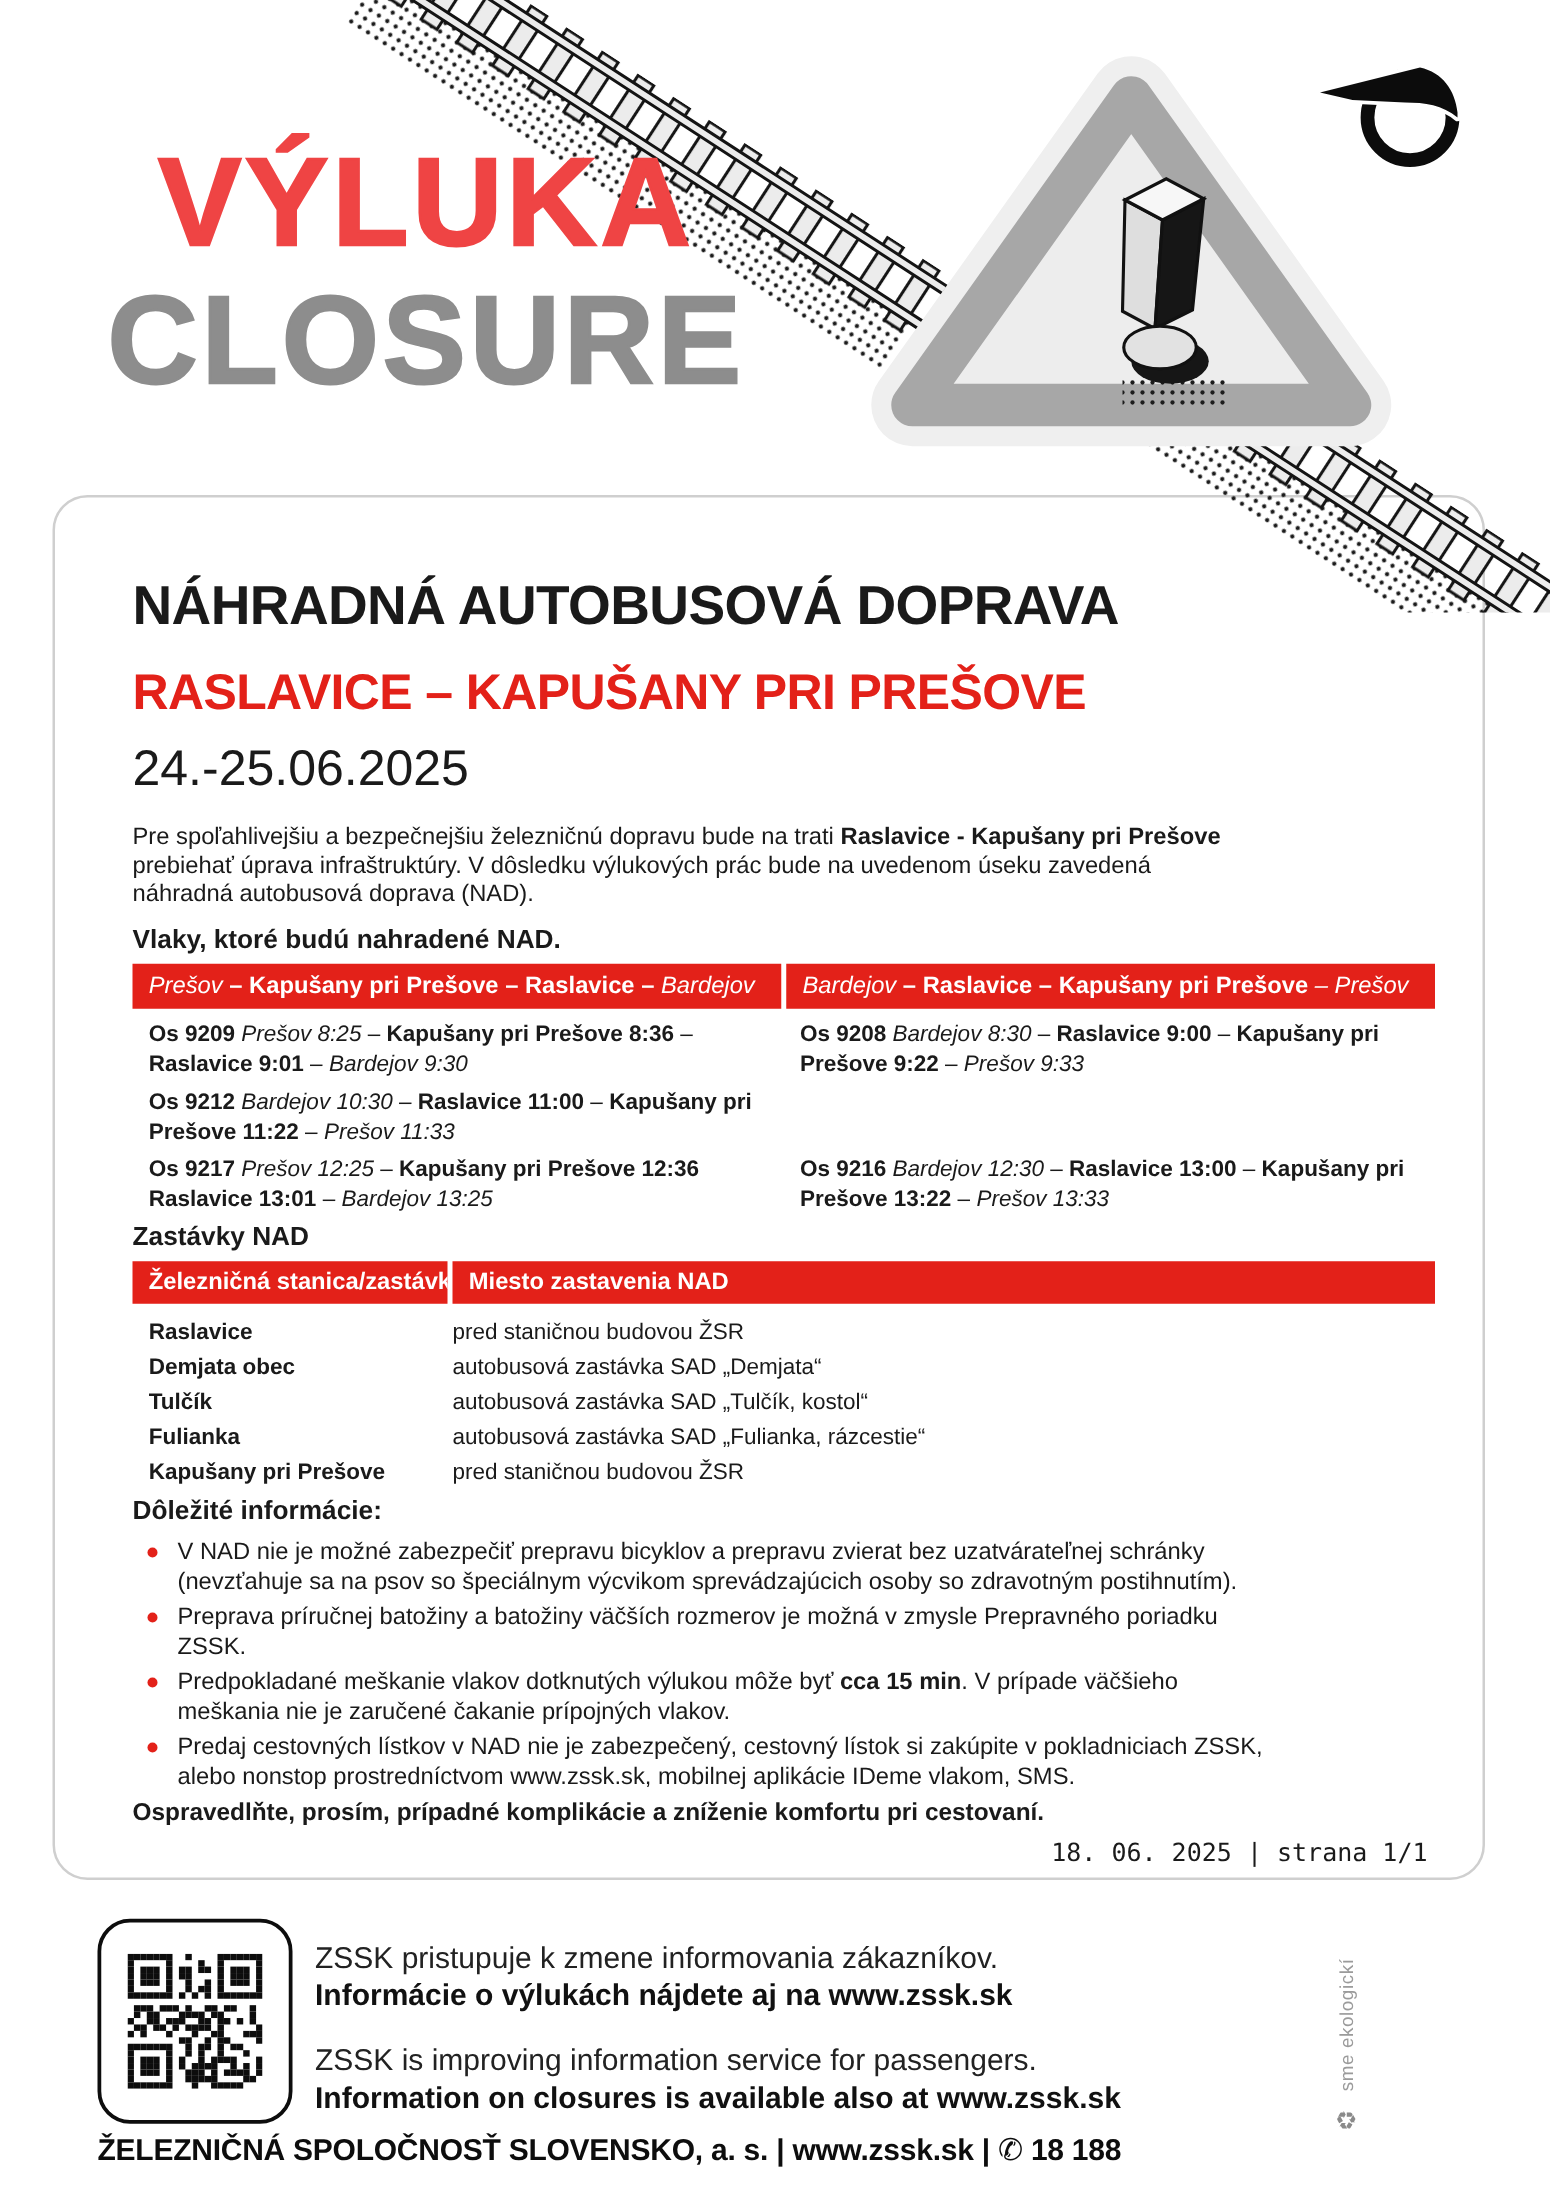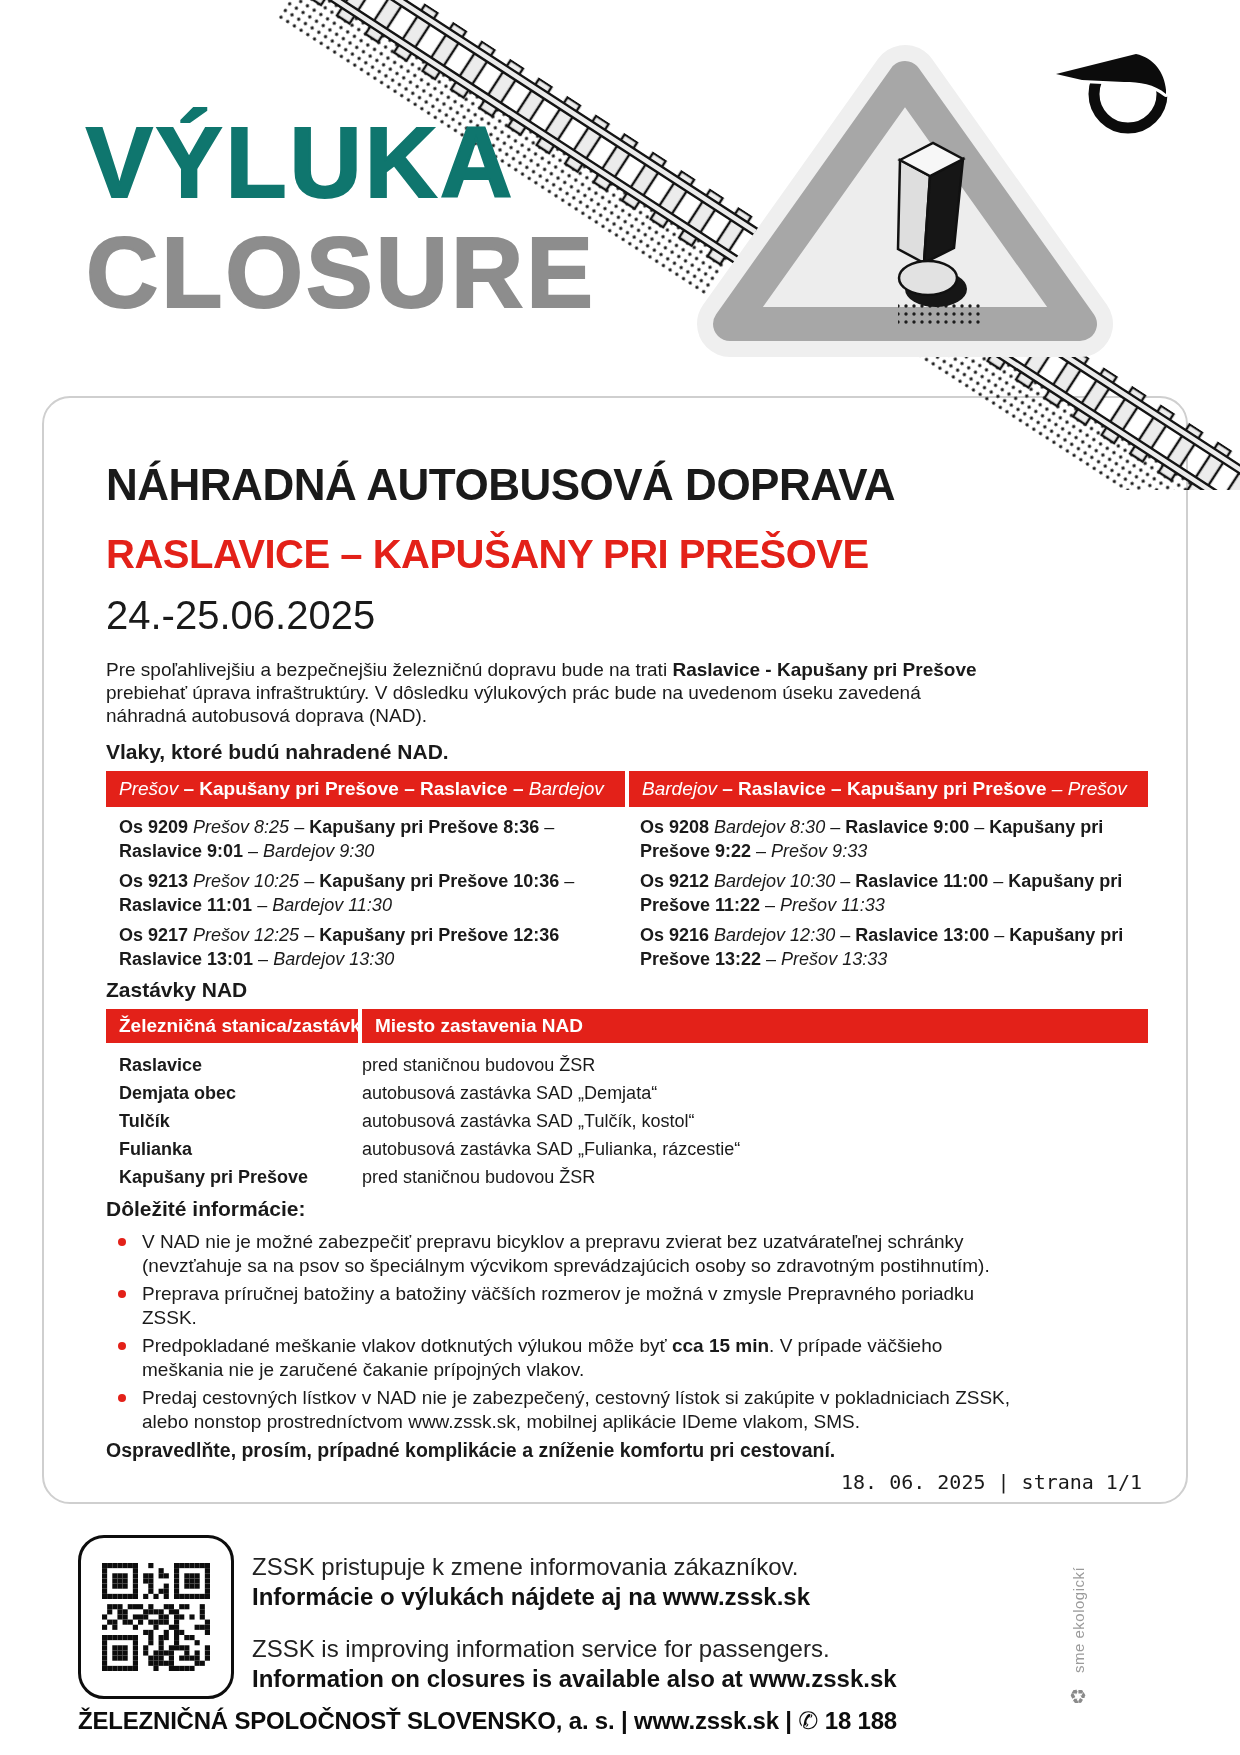--- a/index.html
+++ b/index.html
@@ -5,21 +5,21 @@
   html,body{margin:0;padding:0;background:#fff;}
   body{width:1240px;height:1755px;position:relative;overflow:hidden;
        font-family:"Liberation Sans","DejaVu Sans",sans-serif;color:#1a1a1a;}
   :root{--red:#e32119;}
 
   
   .header-art{position:absolute;left:0;top:0;z-index:2;pointer-events:none;}
   .logo{position:absolute;left:1054px;top:34px;z-index:3;}
   .bigwords{position:absolute;left:86px;top:112px;z-index:3;line-height:100px;
             font-weight:900;font-size:100px;letter-spacing:3px;-webkit-text-stroke:2px currentColor;}
-  .bigwords .w1{color:#0f766e;}
+  .bigwords .w1{color:#ef4444;text-align:center;}
   .bigwords .w2{color:#8d8d8d;margin-top:10px;}
 
   
   .card{position:absolute;left:42px;top:396px;width:1146px;height:1108px;z-index:1;
         border:2px solid #cfcfcf;border-radius:28px;background:#fff;box-sizing:border-box;
         padding:64px 38px 0 62px;}
   h1{margin:0;font-size:44px;line-height:46px;font-weight:800;letter-spacing:-0.5px;}
   h2{margin:22px 0 0;font-size:40px;line-height:48px;font-weight:800;color:var(--red);letter-spacing:-0.5px;}
   .date{margin-top:16px;font-size:40px;line-height:42px;font-weight:400;}
   .intro{margin:22px 0 0;font-size:19px;line-height:23px;max-width:885px;}
@@ -130,25 +130,24 @@
     <div class="thead g5050">
       <div class="th"><span class="seg-italic">Prešov</span><span class="seg-bold"> – Kapušany pri Prešove – Raslavice – </span><span class="seg-italic">Bardejov</span></div>
       <div class="th"><span class="seg-italic">Bardejov</span><span class="seg-bold"> – Raslavice – Kapušany pri Prešove</span><span class="seg-italic"> – Prešov</span></div>
     </div>
     <div class="trows">
       <div class="trow">
         <div class="tcell"><span class="seg-bold">Os 9209 </span><span class="seg-italic">Prešov 8:25</span><span class="seg-normal"> – </span><span class="seg-bold">Kapušany pri Prešove 8:36</span><span class="seg-normal"> – </span><span class="seg-bold">Raslavice 9:01</span><span class="seg-normal"> – </span><span class="seg-italic">Bardejov 9:30</span></div>
         <div class="tcell"><span class="seg-bold">Os 9208 </span><span class="seg-italic">Bardejov 8:30</span><span class="seg-normal"> – </span><span class="seg-bold">Raslavice 9:00</span><span class="seg-normal"> – </span><span class="seg-bold">Kapušany pri Prešove 9:22</span><span class="seg-normal"> – </span><span class="seg-italic">Prešov 9:33</span></div>
       </div>
       <div class="trow">
-        <div class="tcell"><span class="seg-bold">Os 9213 </span><span class="seg-italic">Prešov 10:25</span><span class="seg-normal"> – </span><span class="seg-bold">Kapušany pri Prešove 10:36</span><span class="seg-normal"> – </span><span class="seg-bold">Raslavice 11:01</span><span class="seg-normal"> – </span><span class="seg-italic">Bardejov 11:30</span></div>
         <div class="tcell"><span class="seg-bold">Os 9212 </span><span class="seg-italic">Bardejov 10:30</span><span class="seg-normal"> – </span><span class="seg-bold">Raslavice 11:00</span><span class="seg-normal"> – </span><span class="seg-bold">Kapušany pri Prešove 11:22</span><span class="seg-normal"> – </span><span class="seg-italic">Prešov 11:33</span></div>
       </div>
       <div class="trow">
-        <div class="tcell"><span class="seg-bold">Os 9217 </span><span class="seg-italic">Prešov 12:25</span><span class="seg-normal"> – </span><span class="seg-bold">Kapušany pri Prešove 12:36 Raslavice 13:01</span><span class="seg-normal"> – </span><span class="seg-italic">Bardejov 13:30</span></div>
+        <div class="tcell"><span class="seg-bold">Os 9217 </span><span class="seg-italic">Prešov 12:25</span><span class="seg-normal"> – </span><span class="seg-bold">Kapušany pri Prešove 12:36 Raslavice 13:01</span><span class="seg-normal"> – </span><span class="seg-italic">Bardejov 13:25</span></div>
         <div class="tcell"><span class="seg-bold">Os 9216 </span><span class="seg-italic">Bardejov 12:30</span><span class="seg-normal"> – </span><span class="seg-bold">Raslavice 13:00</span><span class="seg-normal"> – </span><span class="seg-bold">Kapušany pri Prešove 13:22</span><span class="seg-normal"> – </span><span class="seg-italic">Prešov 13:33</span></div>
       </div>
     </div>
   </div>
 
   <div class="sec-head mt">Zastávky NAD</div>
   <div>
     <div class="thead t2 g245">
       <div class="th">Železničná stanica/zastávka</div>
       <div class="th">Miesto zastavenia NAD</div>

